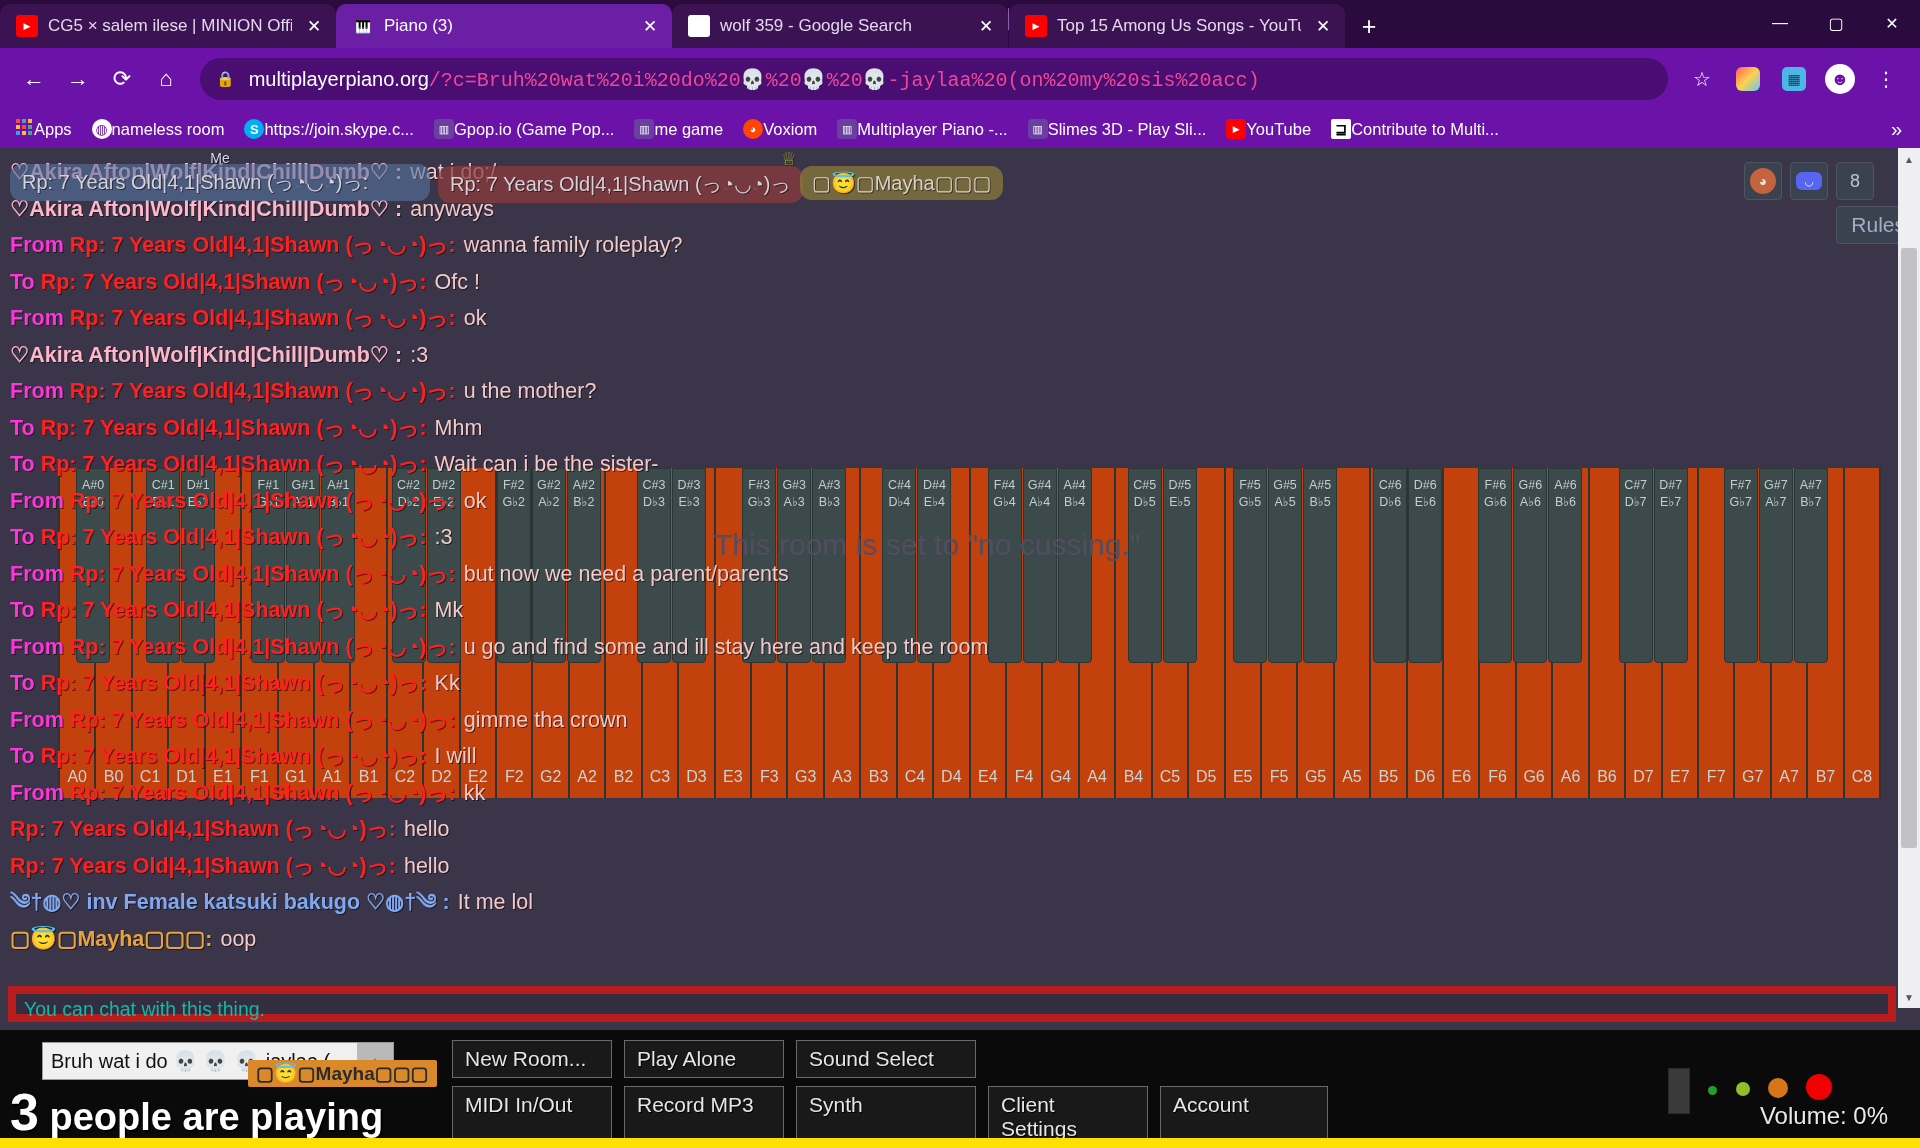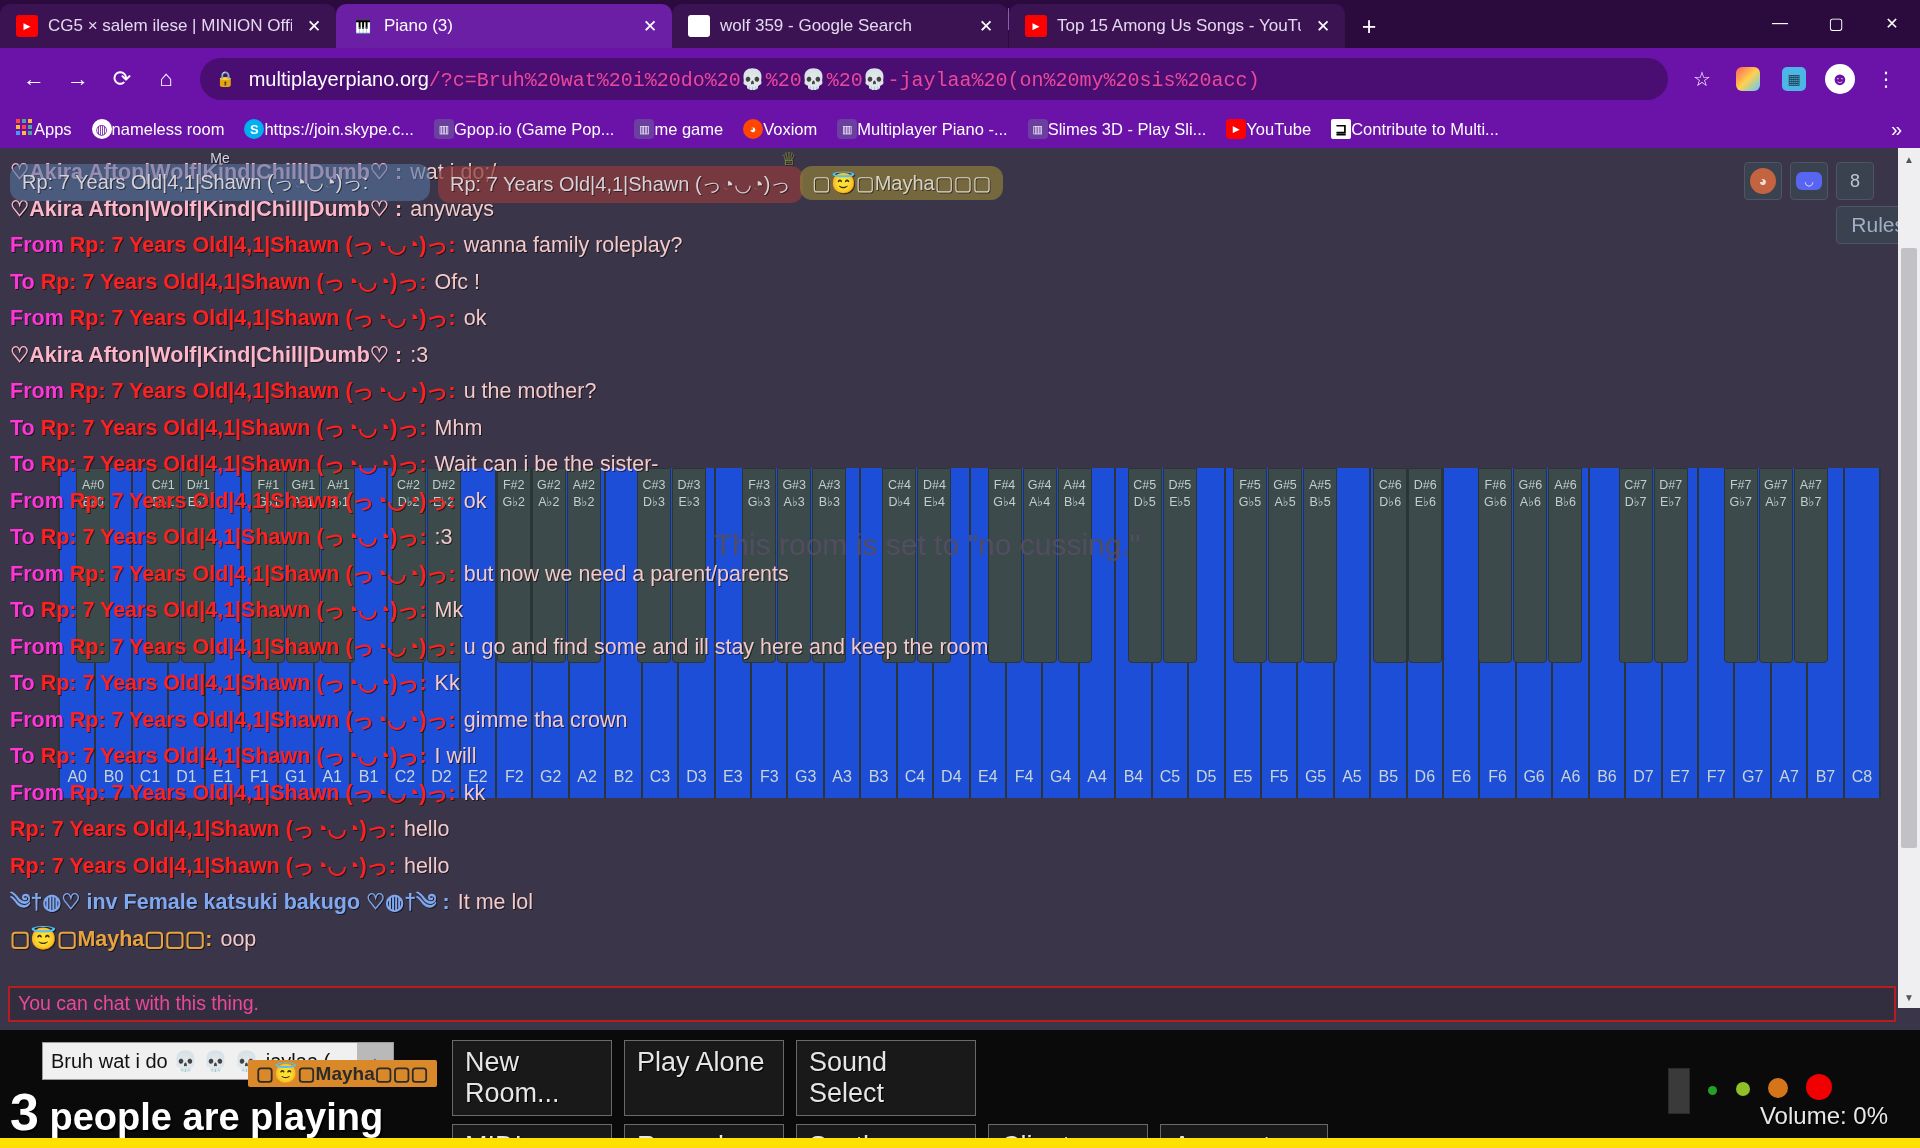--- a/index.html
+++ b/index.html
@@ -103,21 +103,21 @@
     position: absolute; left: 0; top: 148px; width: 1920px; height: 1000px;
     background: #3a3548; overflow: hidden;
   }
 
   
   .piano-wrap {
     position: absolute; left: 58px; top: 320px; width: 1823px; height: 330px;
   }
   .piano { position: relative; width: 100%; height: 100%; display: flex; }
   .wkey {
-    position: relative; flex: 1; background: #1d4ed8;
+    position: relative; flex: 1; background: #c2410c;
     border-right: 2px solid #2d3436; height: 100%;
   }
   .wkey:first-child { border-left: 2px solid #2d3436; }
   .wlabel {
     position: absolute; bottom: 12px; left: 0; right: 0; text-align: center;
     color: #c9d4d4; font-size: 16px; font-family: "Liberation Sans", sans-serif;
   }
   .bkey {
     position: absolute; top: 0; width: 34px; height: 195px;
     background: #3c4a4b; border-radius: 0 0 4px 4px; z-index: 3;
@@ -209,22 +209,22 @@
   }
   .scroll-up { top: 0; } .scroll-down { bottom: 0; }
   .scroll-thumb {
     position: absolute; left: 3px; top: 100px; width: 16px; height: 600px;
     background: #c2c2c6; border-radius: 2px; cursor: pointer;
   }
 
   
   .chat-input {
     position: absolute; left: 8px; top: 838px; width: 1888px; height: 36px;
-    background: #322d3f; border: 2px solid #b91c1c;
-    color: #ec4899; font-size: 19.5px; padding: 4px 8px; z-index: 11;
+    background: #322d3f; border: 8px solid #b91c1c;
+    color: #14b8a6; font-size: 19.5px; padding: 4px 8px; z-index: 11;
     font-family: "Liberation Sans", sans-serif;
   }
 
   
   .bottombar {
     position: absolute; left: 0; top: 882px; width: 1920px; height: 118px;
     background: #0a0a0a; z-index: 12;
   }
   .room-select {
     position: absolute; left: 42px; top: 12px; width: 352px; height: 38px;
@@ -245,21 +245,21 @@
     position: absolute; left: 10px; top: 52px; color: #fff;
     font-size: 38px; font-weight: bold;
     text-shadow: 2px 2px 0 rgba(0,0,0,.9);
   }
   .playing .count { font-size: 52px; }
 
   .btngrid { position: absolute; left: 452px; top: 10px; }
   .btnrow { display: flex; gap: 12px; margin-bottom: 8px; }
   .mpbtn {
     border: 1px solid #6a6a6a; background: #191919; color: #e6e6e6;
-    font-size: 27px; padding: 6px 12px; cursor: pointer; min-width: 100px;
+    font-size: 21px; padding: 6px 12px; cursor: pointer; min-width: 100px;
     text-align: left; font-family: "Liberation Sans", sans-serif;
     text-shadow: 1px 1px 0 #000;
   }
   .w-newroom { width: 160px; } .w-play { width: 160px; }
   .w-sound { width: 180px; } .w-client { width: 160px; } .w-account { width: 168px; }
 
   .volwrap { position: absolute; right: 32px; top: 18px; width: 220px; height: 86px; }
   .vol-slider {
     position: absolute; left: 0; top: 20px; width: 22px; height: 46px;
     background: #3a3a3a; border: 1px solid #2a2a2a; cursor: pointer;

